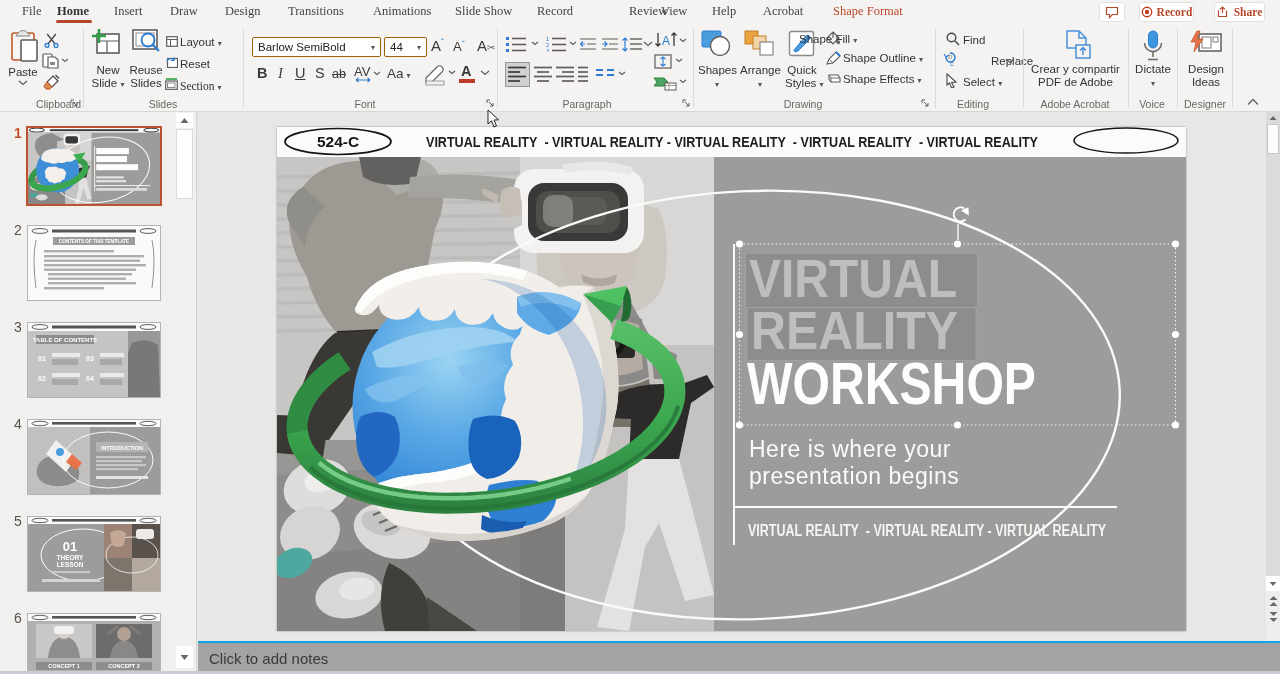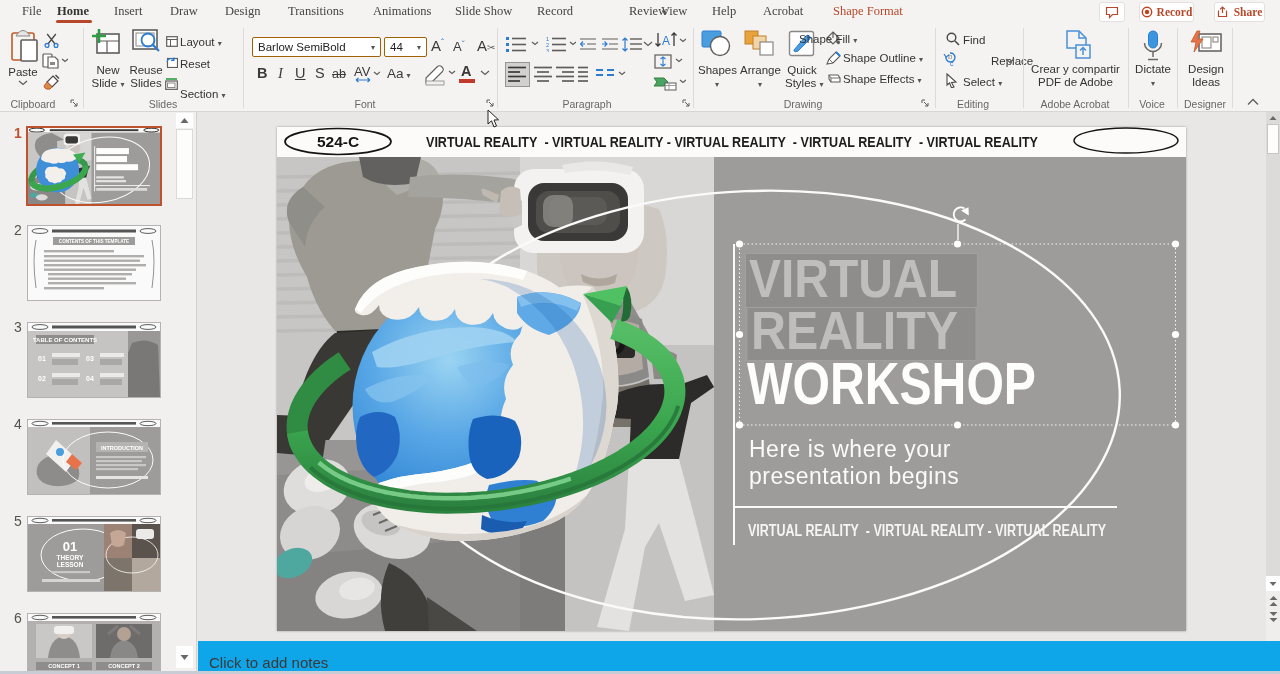--- a/index.html
+++ b/index.html
@@ -17,21 +17,21 @@
   .launch { position:absolute; top:75px; width:9px; height:9px; }
   .btxt { position:absolute; font-size:11.5px; color:#333; text-align:center; line-height:13px; white-space:nowrap;}
   .cmb { position:absolute; background:#fff; border:1px solid #a16207; border-radius:2px; font-size:11.5px; color:#222; display:flex; align-items:center; padding-left:5px;}
   .chv { color:#555; font-size:8px; }
   #lpanel { position:absolute; left:0; top:112px; width:197px; height:559px; background:#f2f0ee; border-right:1px solid #d4d2d0; }
   .snum { position:absolute; left:10px; width:16px; text-align:center; font-size:14px; color:#55524e; }
   .thumb { position:absolute; left:27px; width:134px; height:76px; background:#fff; border:1px solid #b5b3b1; }
   .thumb.sel { border:2px solid #c0512e; }
   #lscroll { position:absolute; left:174px; top:112px; width:20px; height:559px; background:#f2f0ee; }
   #canvas { position:absolute; left:198px; top:112px; width:1082px; height:529px; background:#e9e7e5; }
-  #notes { position:absolute; left:198px; top:641px; width:1082px; height:30px; background:#0ea5e9; border-top:6px solid #0ea5e9; }
+  #notes { position:absolute; left:198px; top:641px; width:1082px; height:30px; background:#a3a3a3; border-top:2px solid #0ea5e9; }
   #notes span { position:absolute; left:11px; top:7px; font-size:15px; color:#3b3a39; }
   #status { position:absolute; left:0; top:671px; width:1280px; height:3px; background:#c8ccd4; }
   #slide { position:absolute; left:277px; top:127px; width:909px; height:504px; box-shadow:0 0 2px rgba(0,0,0,.35); }
   #rscroll { position:absolute; left:1266px; top:112px; width:14px; height:529px; background:#f0eeec; }
   svg text { font-family:"Liberation Sans", sans-serif; }
 </style>
 </head>
 <body>
 <div id="tabs">
   <span class="tab" style="left:22px;">File</span>
@@ -122,21 +122,21 @@
   <svg style="position:absolute;left:166px;top:33px" width="12" height="11" viewBox="0 0 12 11">
       <rect x="1.5" y="1.5" width="10" height="9" fill="#fff" stroke="#5f5d5b" stroke-width="1.2"></rect>
       <path d="M1 5 a4 4 0 0 1 7 -2 M8 0.5 v3 h-3" fill="none" stroke="#2b7cd3" stroke-width="1.2"></path>
     </svg>
   <div class="btxt" style="left:180px;top:34px;">Reset</div>
   <svg style="position:absolute;left:165px;top:54px" width="13" height="12" viewBox="0 0 13 12">
       <rect x="0.7" y="3" width="11.6" height="8.3" fill="#fff" stroke="#5f5d5b" stroke-width="1.2"></rect>
       <path d="M1 1 h11" stroke="#2e9e44" stroke-width="1.6"></path>
       <rect x="2.5" y="5" width="7.5" height="4.5" fill="none" stroke="#8a8886" stroke-width="1"></rect>
     </svg>
-  <div class="btxt" style="left:180px;top:64px;">Section <span class="chv">▾</span></div>
+  <div class="btxt" style="left:180px;top:56px;font-family:Liberation Serif, serif;">Section <span class="chv">▾</span></div>
 
   <div class="cmb" style="left:252px;top:13px;width:129px;height:20px;">Barlow SemiBold<span style="position:absolute;right:5px;" class="chv">▾</span></div>
   <div class="cmb" style="left:384px;top:13px;width:43px;height:20px;">44<span style="position:absolute;right:5px;" class="chv">▾</span></div>
   <div style="position:absolute;left:431px;top:13px;font-size:15px;color:#3b3a39;">A<span style="font-size:9px;color:#2b7cd3;vertical-align:6px;">ˆ</span></div>
   <div style="position:absolute;left:453px;top:15px;font-size:13px;color:#3b3a39;">A<span style="font-size:9px;color:#2b7cd3;vertical-align:4px;">ˇ</span></div>
   <div style="position:absolute;left:477px;top:13px;font-size:15px;color:#3b3a39;">A<span style="font-size:10px;color:#5f5d5b;">✂</span></div>
   <div style="position:absolute;left:257px;top:41px;font-size:14.5px;font-weight:bold;color:#3b3a39;">B</div>
   <div style="position:absolute;left:278px;top:41px;font-size:14.5px;font-style:italic;font-family:'Liberation Serif',serif;color:#3b3a39;">I</div>
   <div style="position:absolute;left:295px;top:41px;font-size:14.5px;text-decoration:underline;color:#3b3a39;">U</div>
   <div style="position:absolute;left:315px;top:41px;font-size:14.5px;color:#3b3a39;">S</div>
@@ -348,21 +348,21 @@
     </svg>
   <div class="gsep" style="left:83px;"></div>
   <div class="gsep" style="left:243px;"></div>
   <div class="gsep" style="left:497px;"></div>
   <div class="gsep" style="left:693px;"></div>
   <div class="gsep" style="left:935px;"></div>
   <div class="gsep" style="left:1023px;"></div>
   <div class="gsep" style="left:1128px;"></div>
   <div class="gsep" style="left:1177px;"></div>
   <div class="gsep" style="left:1232px;"></div>
-  <div class="glabel" style="left:0px;width:66px;">Clipboard</div>
+  <div class="glabel" style="left:15px;width:66px;text-align:right;">Clipboard</div>
   <div class="glabel" style="left:130px;width:66px;">Slides</div>
   <div class="glabel" style="left:332px;width:66px;">Font</div>
   <div class="glabel" style="left:554px;width:66px;">Paragraph</div>
   <div class="glabel" style="left:770px;width:66px;">Drawing</div>
   <div class="glabel" style="left:940px;width:66px;">Editing</div>
   <div class="glabel" style="left:1032px;width:86px;">Adobe Acrobat</div>
   <div class="glabel" style="left:1119px;width:66px;">Voice</div>
   <div class="glabel" style="left:1172px;width:66px;">Designer</div>
 </div>
 

